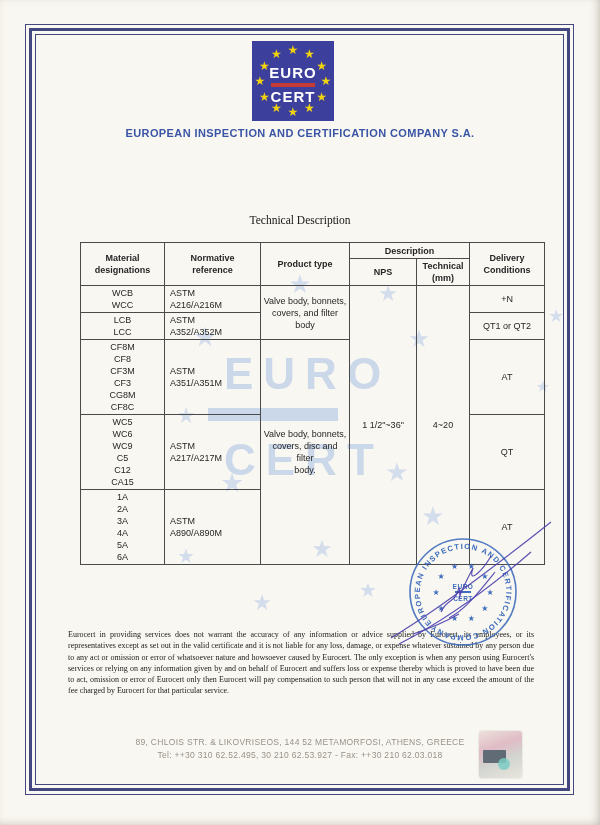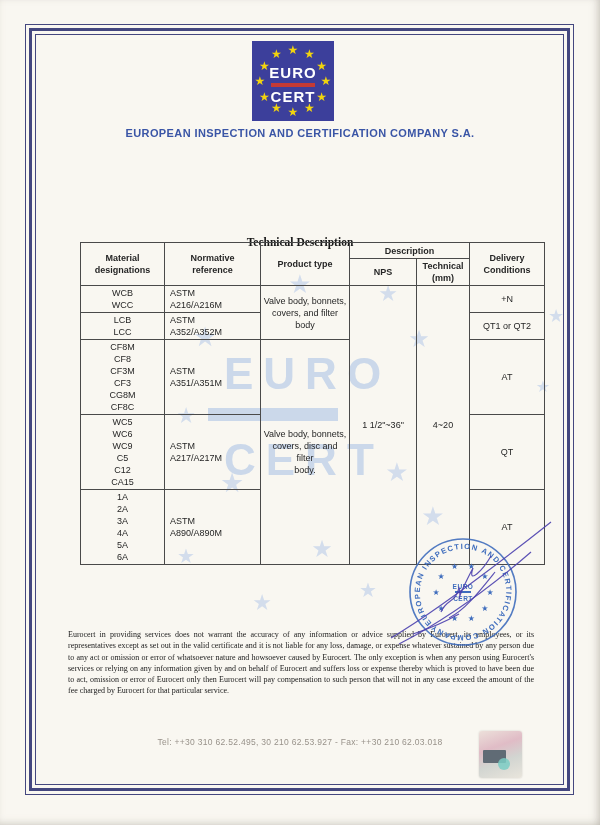--- a/index.html
+++ b/index.html
@@ -22,21 +22,21 @@
 
   .company-name{position:absolute;left:0;top:127px;width:100%;text-align:center;
                 font-size:11px;font-weight:bold;color:#3a55a6;letter-spacing:.4px;}
 
   .cert-box{position:absolute;left:332px;top:182px;width:189px;height:21px;box-sizing:border-box;
             border:2px solid #1c1c1c;display:flex;align-items:center;justify-content:center;
             font-family:"Liberation Serif",serif;font-size:10px;color:#111;background:rgba(255,255,255,.35);}
   .cert-box .lbl{font-weight:bold;margin-right:4px;}
 
   .tech-title{position:absolute;left:0;top:214px;width:100%;text-align:center;
-              font-family:"Liberation Serif",serif;font-weight:bold;font-size:11.5px;color:#151515;margin-top:22px;}
+              font-family:"Liberation Serif",serif;font-weight:normal;font-size:11.5px;color:#151515;}
 
   
   .watermark{position:absolute;left:0;top:0;width:600px;height:825px;z-index:0;}
   .wm-word{position:absolute;font-weight:bold;color:#cbd8ea;font-size:44px;letter-spacing:10px;line-height:1;}
   .wm-euro{left:224px;top:352px;}
   .wm-cert{left:224px;top:438px;}
   .wm-bar{position:absolute;left:208px;top:408px;width:130px;height:13px;background:#cbd8ea;}
   .wm-star{position:absolute;color:#cdd9ec;line-height:1;transform:translate(-50%,-50%);opacity:.85;}
 
   
@@ -233,20 +233,21 @@
       <path class="sig" d="M 16,132 C 55,112 102,80 148,40"></path>
       <path class="sig" d="M 58,100 c 6,-14 14,-8 18,-24 c 4,12 -8,22 14,-20 c -6,18 10,2 18,-12"></path>
       <path class="sig" d="M 66,106 c 16,-8 30,-26 46,-46"></path>
       <path class="sig" d="M 30,122 c 18,-6 32,-12 46,-20"></path>
     </g>
   </svg>
 
   <div class="disclaimer">Eurocert in providing services does not warrant the accuracy of any information or advice supplied by Eurocert, its employees, or its representatives except as set out in the valid certificate and it is not liable for any loss, damage, or expense whatever sustained by any person due to any act or omission or error of whatsoever nature and howsoever caused by Eurocert. The only exception is when any person using Eurocert's services or relying on any information given by and on behalf of Eurocert and suffers loss or expense thereby which is proved to have been due to act, omission or error of Eurocert only then Eurocert will pay compensation to such person that will not in any case exceed the amount of the fee charged by Eurocert for that particular service.</div>
 
   <div class="footer">
+    <div>89, CHLOIS STR. &amp; LIKOVRISEOS, 144 52 METAMORFOSI, ATHENS, GREECE</div>
     <div>Tel: ++30 310 62.52.495, 30 210 62.53.927 - Fax: ++30 210 62.03.018</div>
   </div>
 
   <div class="sticker">
     <div class="blk"></div>
     <div class="dot"></div>
   </div>
 
 </div>
 

